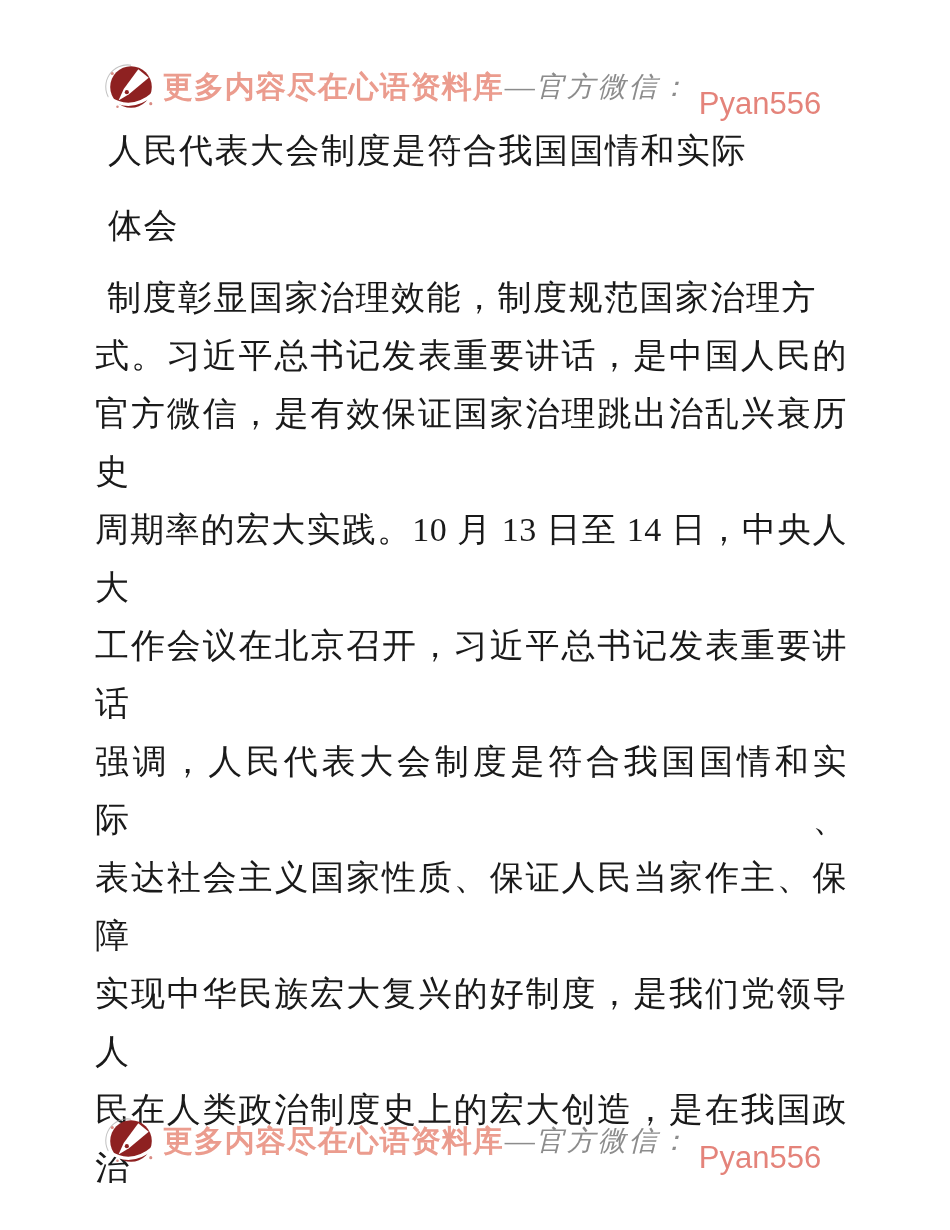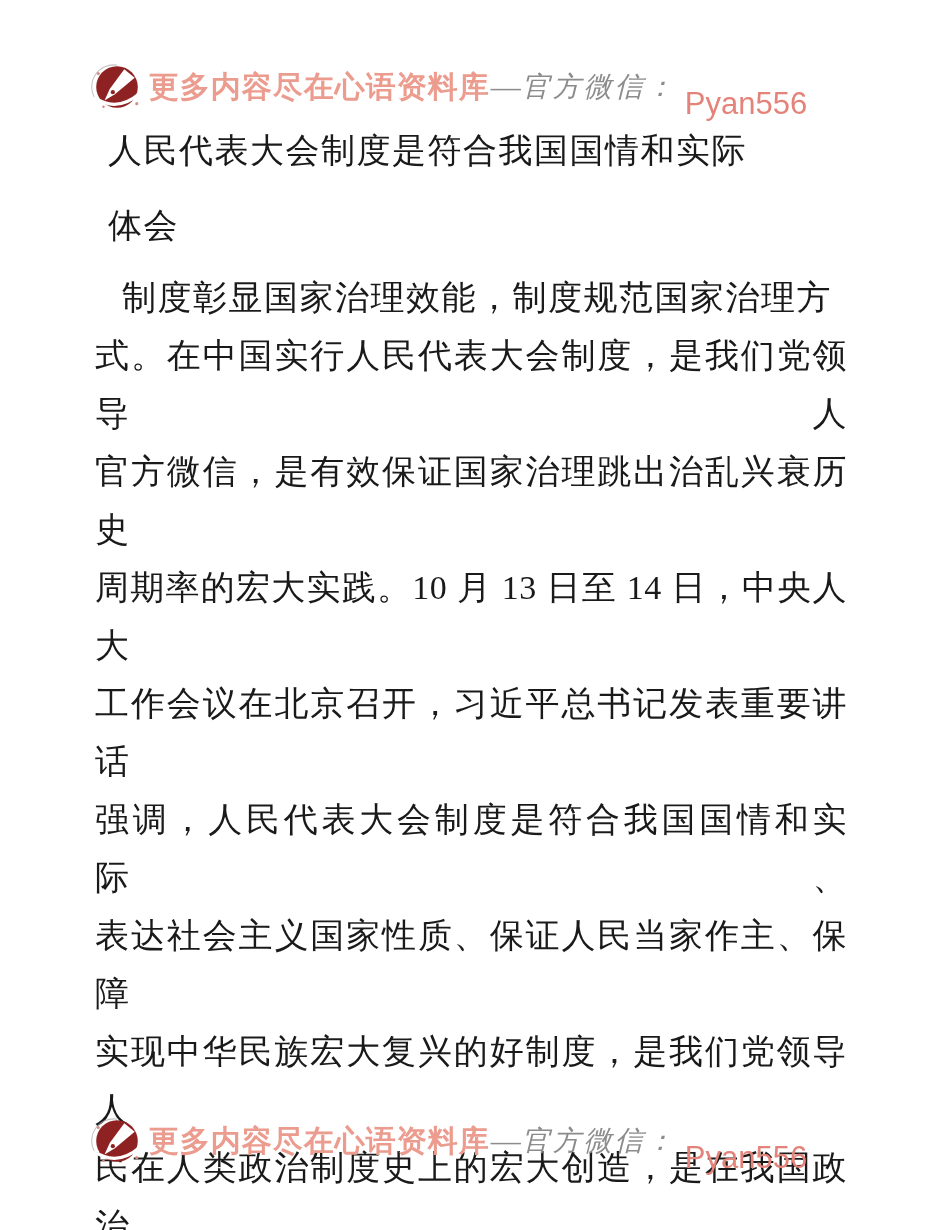--- a/index.html
+++ b/index.html
@@ -3,20 +3,21 @@
 <meta charset="utf-8">
 <style>
   html, body { margin: 0; padding: 0; background: #ffffff; }
   .page {
     position: relative;
     width: 898px;
     height: 1230px;
     background: #ffffff;
     overflow: hidden;
     font-family: "Liberation Serif", serif;
+    padding-left: 28px;
   }
 
   
   .watermark {
     position: absolute;
     left: 0;
     width: 100%;
     height: 54px;
     display: flex;
     justify-content: center;
@@ -74,21 +75,21 @@
   .title-line { display: block; text-indent: 13px; }
 
   .para { font-size: 34px; line-height: 58px; }
   .pline {
     text-align: justify;
     text-align-last: justify;
     letter-spacing: 0.5px;
   }
   .pline.first {
     text-indent: 12px;
-    text-align: center;
+    text-align: left;
     text-align-last: auto;
     letter-spacing: 1.5px;
   }
 </style>
 </head>
 <body>
 
 <div class="page">
 
   <div class="watermark header">
@@ -111,21 +112,21 @@
   </div>
 
   <div class="content">
     <h1 class="title">
       <span class="title-line">人民代表大会制度是符合我国国情和实际</span>
       <span class="title-line">体会</span>
     </h1>
 
     <div class="para">
       <div class="pline first">制度彰显国家治理效能，制度规范国家治理方</div>
-      <div class="pline">式。在中国实行人民代表大会制度，是我们党领导人</div>
+      <div class="pline">式。习近平总书记发表重要讲话，是中国人民的</div>
       <div class="pline">官方微信，是有效保证国家治理跳出治乱兴衰历史</div>
       <div class="pline">周期率的宏大实践。10 月 13 日至 14 日，中央人大</div>
       <div class="pline">工作会议在北京召开，习近平总书记发表重要讲话</div>
       <div class="pline">强调，人民代表大会制度是符合我国国情和实际、</div>
       <div class="pline">表达社会主义国家性质、保证人民当家作主、保障</div>
       <div class="pline">实现中华民族宏大复兴的好制度，是我们党领导人</div>
       <div class="pline">民在人类政治制度史上的宏大创造，是在我国政治</div>
 
     </div>
 

